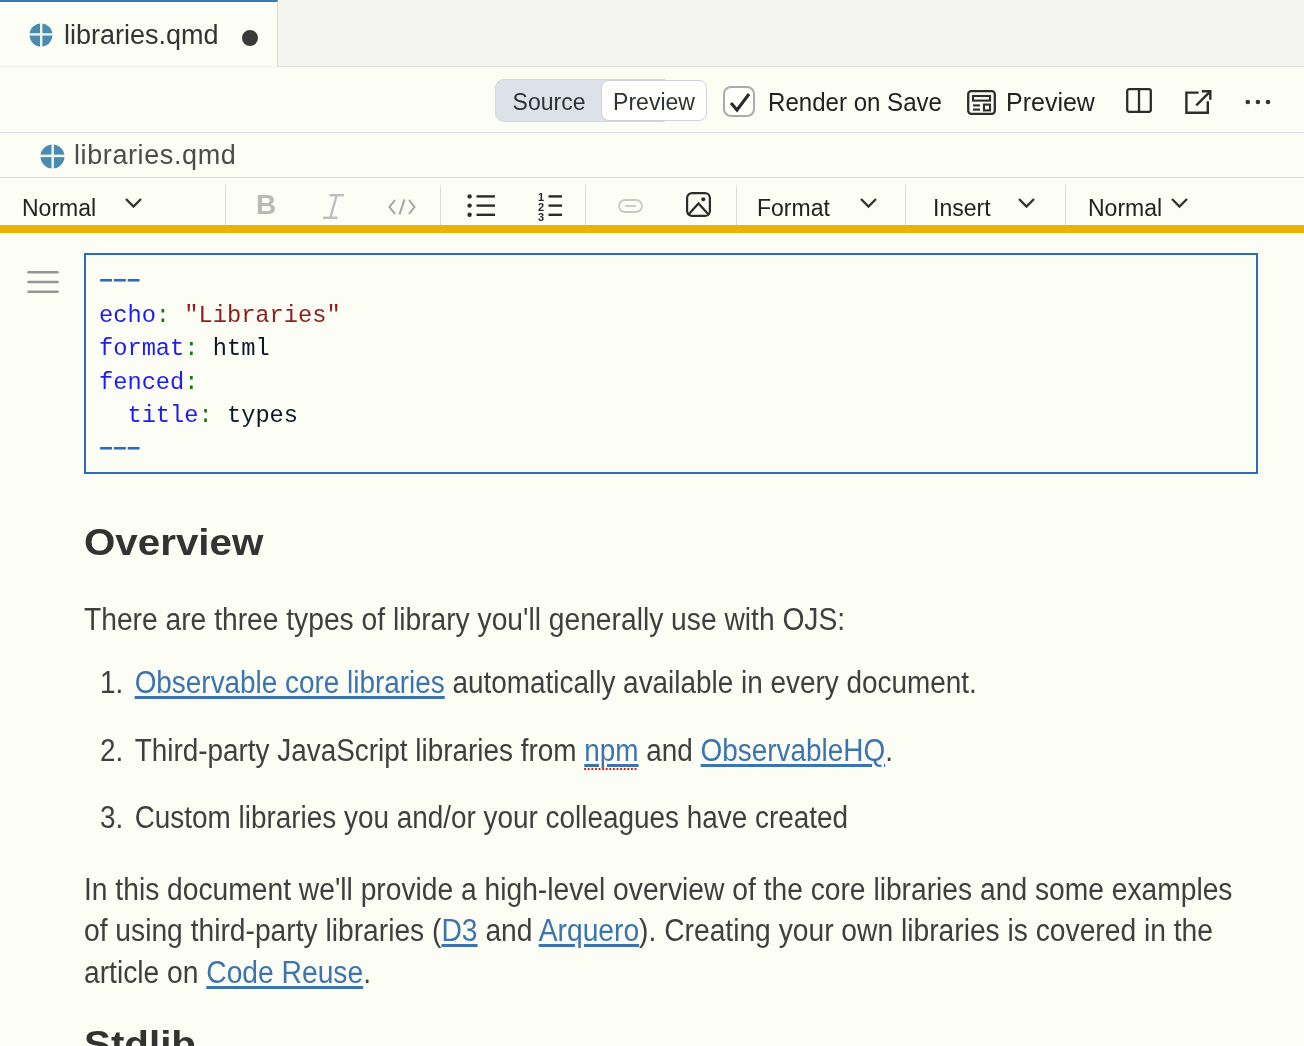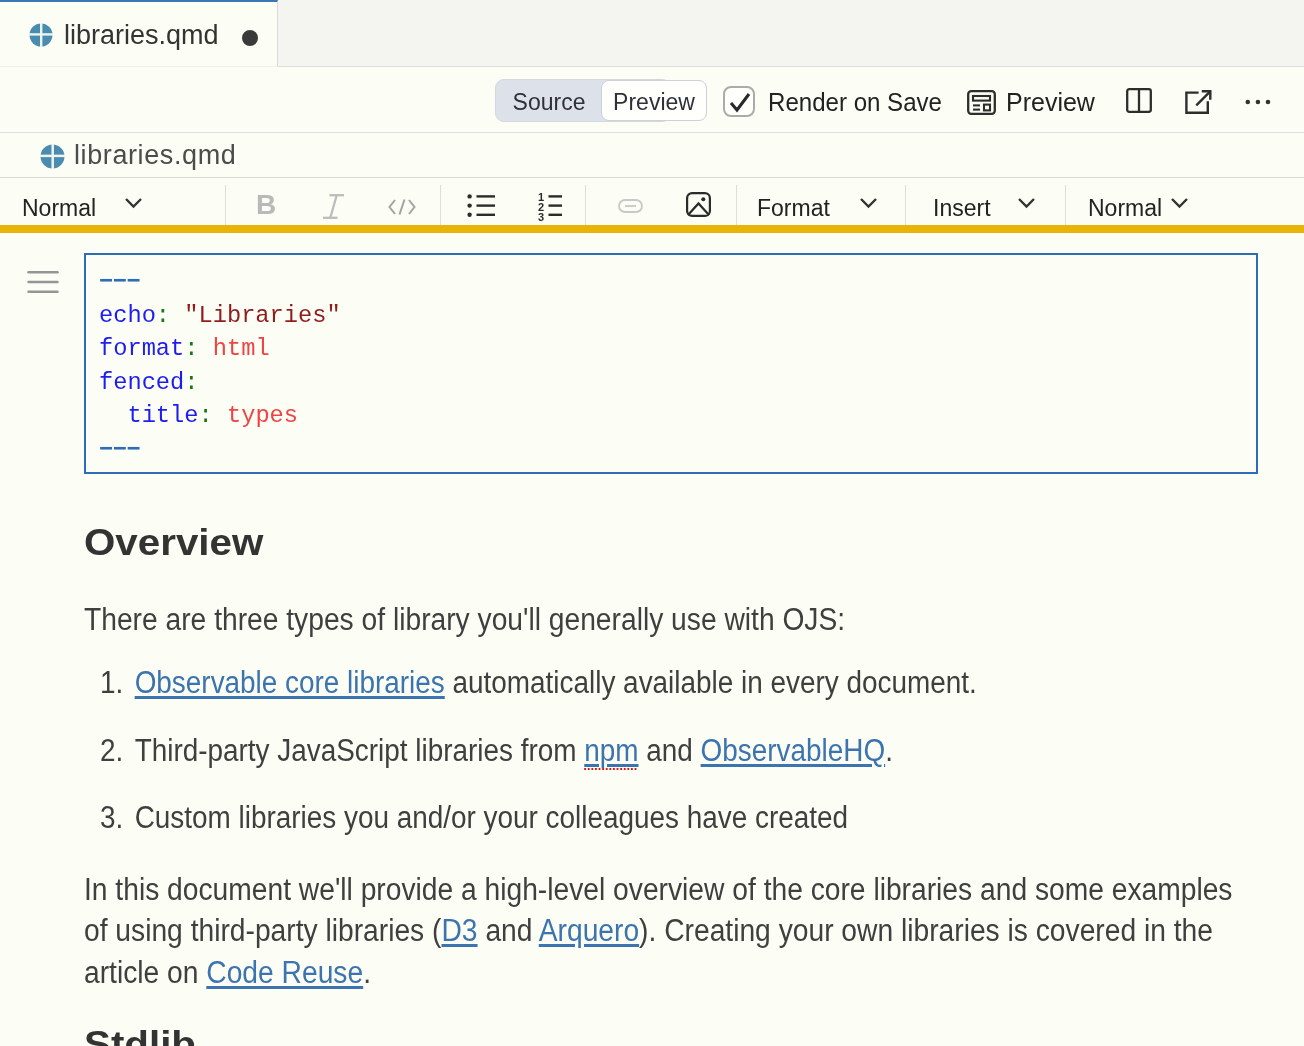--- a/index.html
+++ b/index.html
@@ -28,21 +28,21 @@
   
   .fmtbar { position:relative; height:55px; background:#fcfdf5; border-bottom:8px solid #eab308; }
   .fmtbar .txt { position:absolute; top:4px; line-height:53px; font-size:23px; color:#222; }
   .vsep { position:absolute; top:7px; height:40px; width:1px; background:#ddddd9; }
   .gB { position:absolute; left:256px; top:0; line-height:53px; font-size:28px; font-weight:bold; color:#b9b9b9; }
   
   .content { position:relative; height:813px; background:#fcfdf5; }
   .yaml { position:absolute; left:84px; top:20px; width:1174px; height:221px; border:2px solid #2e6db5;
           font-family:"Liberation Mono",monospace; font-size:23.7px; line-height:33.6px; padding:10px 0 0 13px; white-space:pre; }
   .burger { position:absolute; left:27px; top:37px; }
-  .kb { color:#1d1dee; } .dsh { letter-spacing:-0.5px; color:#2d6db6; font-weight:bold; } .kg { color:#177817; } .ks { color:#8f1d1d; } .kv { color:#ef4444; }
+  .kb { color:#1d1dee; } .dsh { letter-spacing:-0.5px; color:#2d6db6; font-weight:bold; } .kg { color:#177817; } .ks { color:#8f1d1d; } .kv { color:#0f172a; }
   h1 { position:absolute; left:84px; font-size:36px; color:#333; transform:scaleX(1.12); transform-origin:left top; }
   .content p { position:absolute; left:84px; font-size:31px; color:#3f3f3f; transform:scaleX(0.91); transform-origin:left top; }
   a { color:#3b74ae; text-decoration:underline; text-underline-offset:3px; }
   .sq { text-decoration:underline dotted #dd1111 2px; text-underline-offset:7px; }
   .li { position:absolute; left:100px; font-size:31px; color:#3f3f3f; white-space:nowrap; transform:scaleX(0.9); transform-origin:left top; }
   .li .lit { position:absolute; left:38.5px; }
   .content p { white-space:nowrap; }
 </style>
 </head>
 <body>

